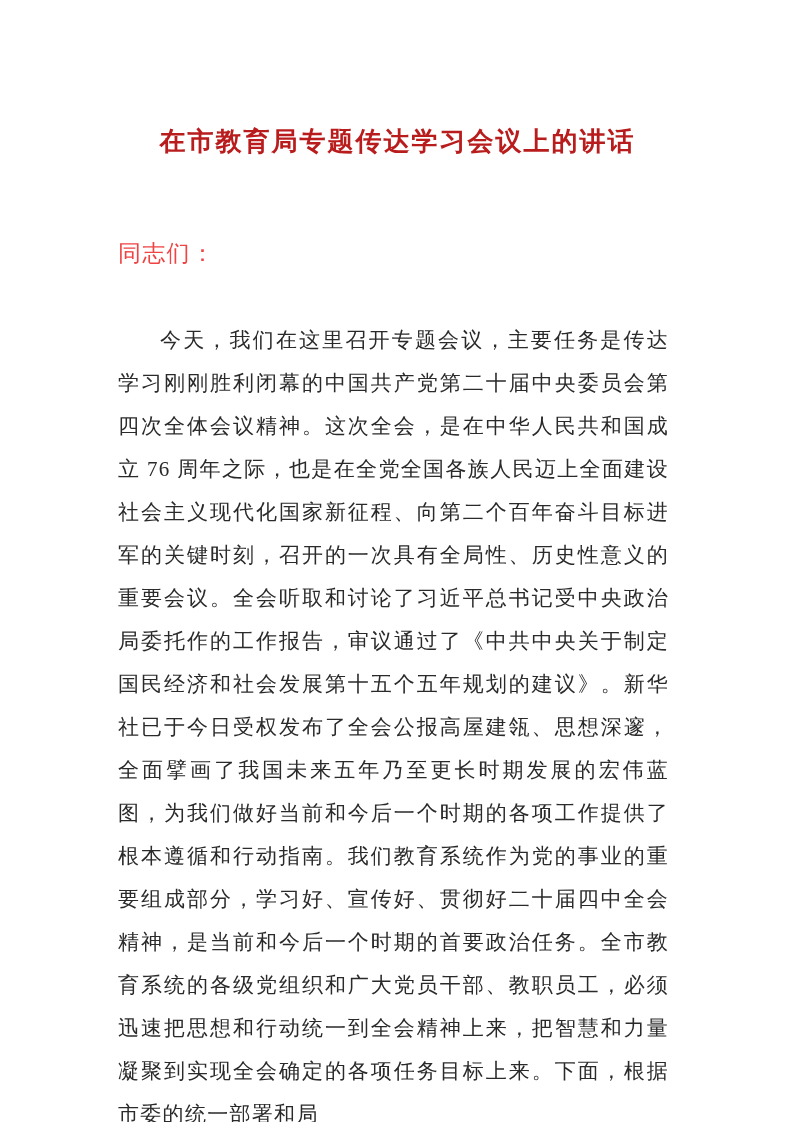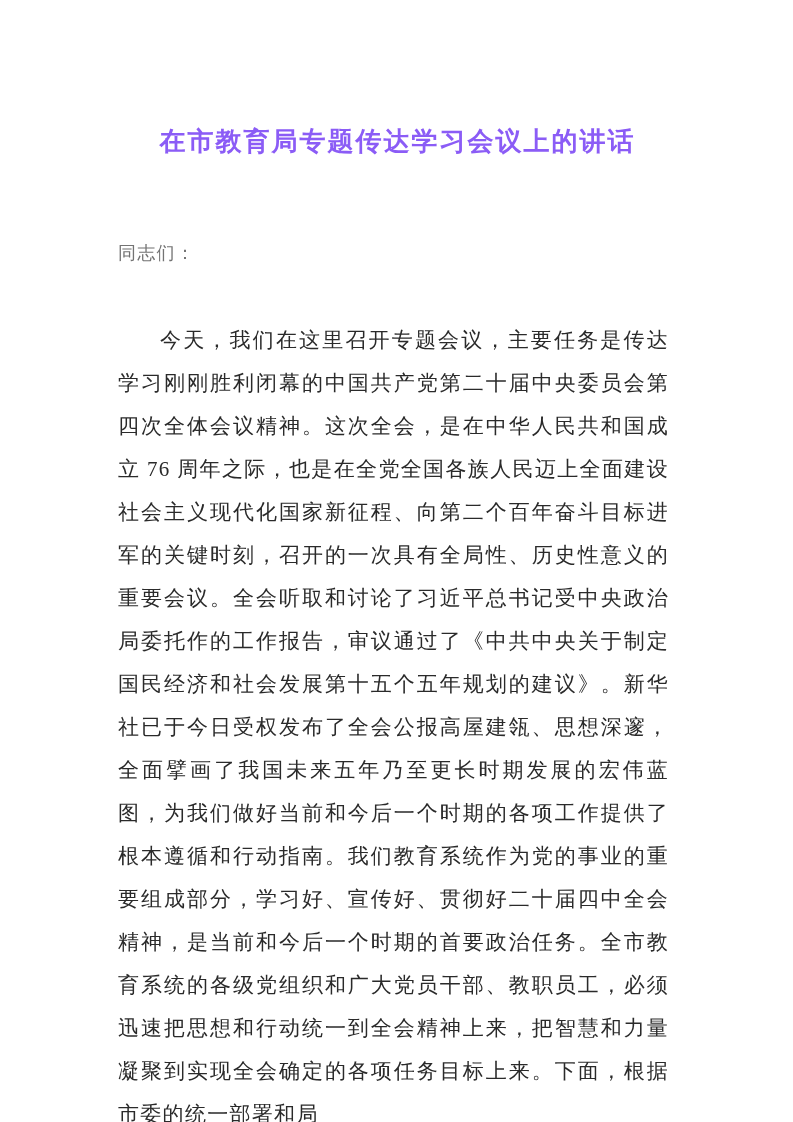--- a/index.html
+++ b/index.html
@@ -22,28 +22,28 @@
     padding: 120px 116px 0 118px;
     overflow: hidden;
   }
   .doc-title {
     margin: 0 0 69px 0;
     font-size: 26px;
     font-weight: 700;
     line-height: 43px;
     text-align: center;
     letter-spacing: 2px;
-    color: #8b5cf6;
+    color: #b91c1c;
   }
   .salutation {
     margin: 0;
-    font-size: 18px;
+    font-size: 23px;
     line-height: 43px;
     letter-spacing: 1.3px;
-    color: #737373;
+    color: #ef4444;
   }
   .body-paragraph {
     margin: 44px 8px 0 0;
     font-size: 21px;
     line-height: 43px;
     letter-spacing: 1.3px;
     text-indent: 2em;
     text-align: justify;
     text-justify: inter-character;
     word-break: break-all;

